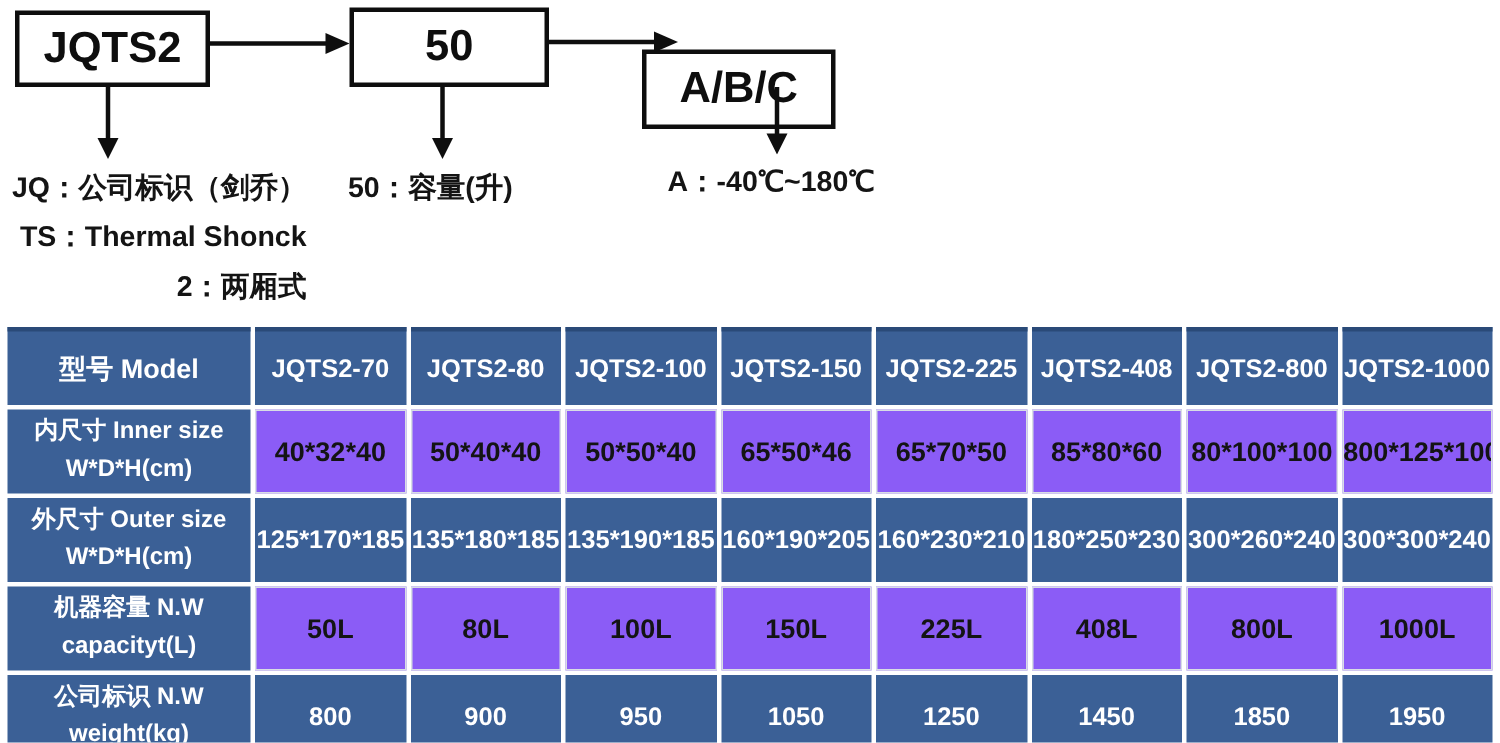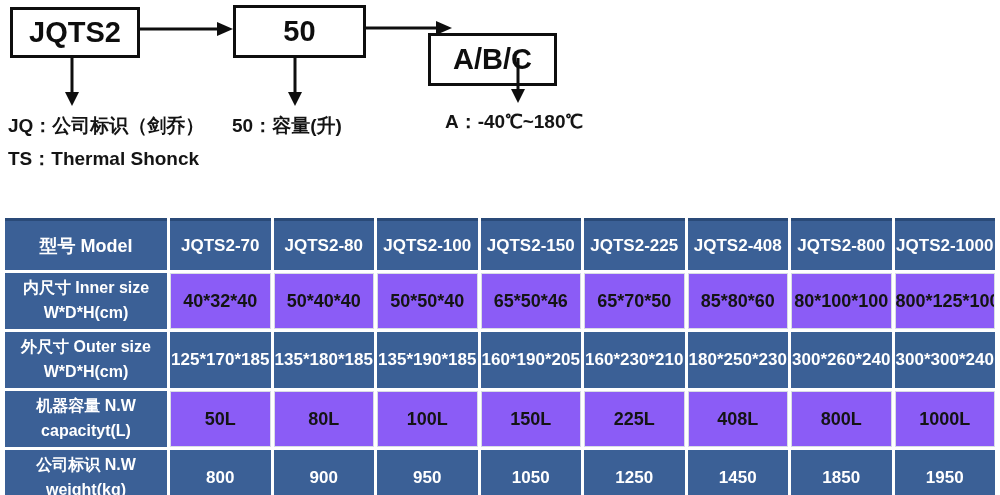--- a/index.html
+++ b/index.html
@@ -35,21 +35,21 @@
   #arrow-v3 { left:508px; top:58px; }
 
   .legend {
     position:absolute;
     font-weight:bold;
     font-size:19px;
     color:#141414;
     white-space:nowrap;
   }
   .legend div { line-height:33px; }
-  #legend-left  { left:8px;   top:109px; }
+  #legend-left  { left:8px;   top:109px;text-align:right; }
   #legend-50    { left:232px; top:109px; line-height:33px; }
   #legend-right { left:445px; top:105px; }
 
   
   table.spec {
     position:absolute;
     left:2px; top:215px;
     width:996px;
     border-collapse:separate;
     border-spacing:3px;
@@ -114,20 +114,21 @@
   <polygon points="3,34 17,34 10,48" fill="#0e0e0e"></polygon>
 </svg>
 <svg class="arrow" id="arrow-v3" width="20" height="45">
   <line x1="10" y1="0" x2="10" y2="33" stroke="#0e0e0e" stroke-width="3"></line>
   <polygon points="3,31 17,31 10,45" fill="#0e0e0e"></polygon>
 </svg>
 
 <div class="legend" id="legend-left">
   <div>JQ：公司标识（剑乔）</div>
   <div>TS：Thermal Shonck</div>
+  <div>2：两厢式</div>
 </div>
 <div class="legend" id="legend-50">50：容量(升)</div>
 <div class="legend" id="legend-right">
   <div>A：-40℃~180℃</div>
 </div>
 
 <table class="spec">
   <colgroup>
     <col class="c-label">
       <col>

